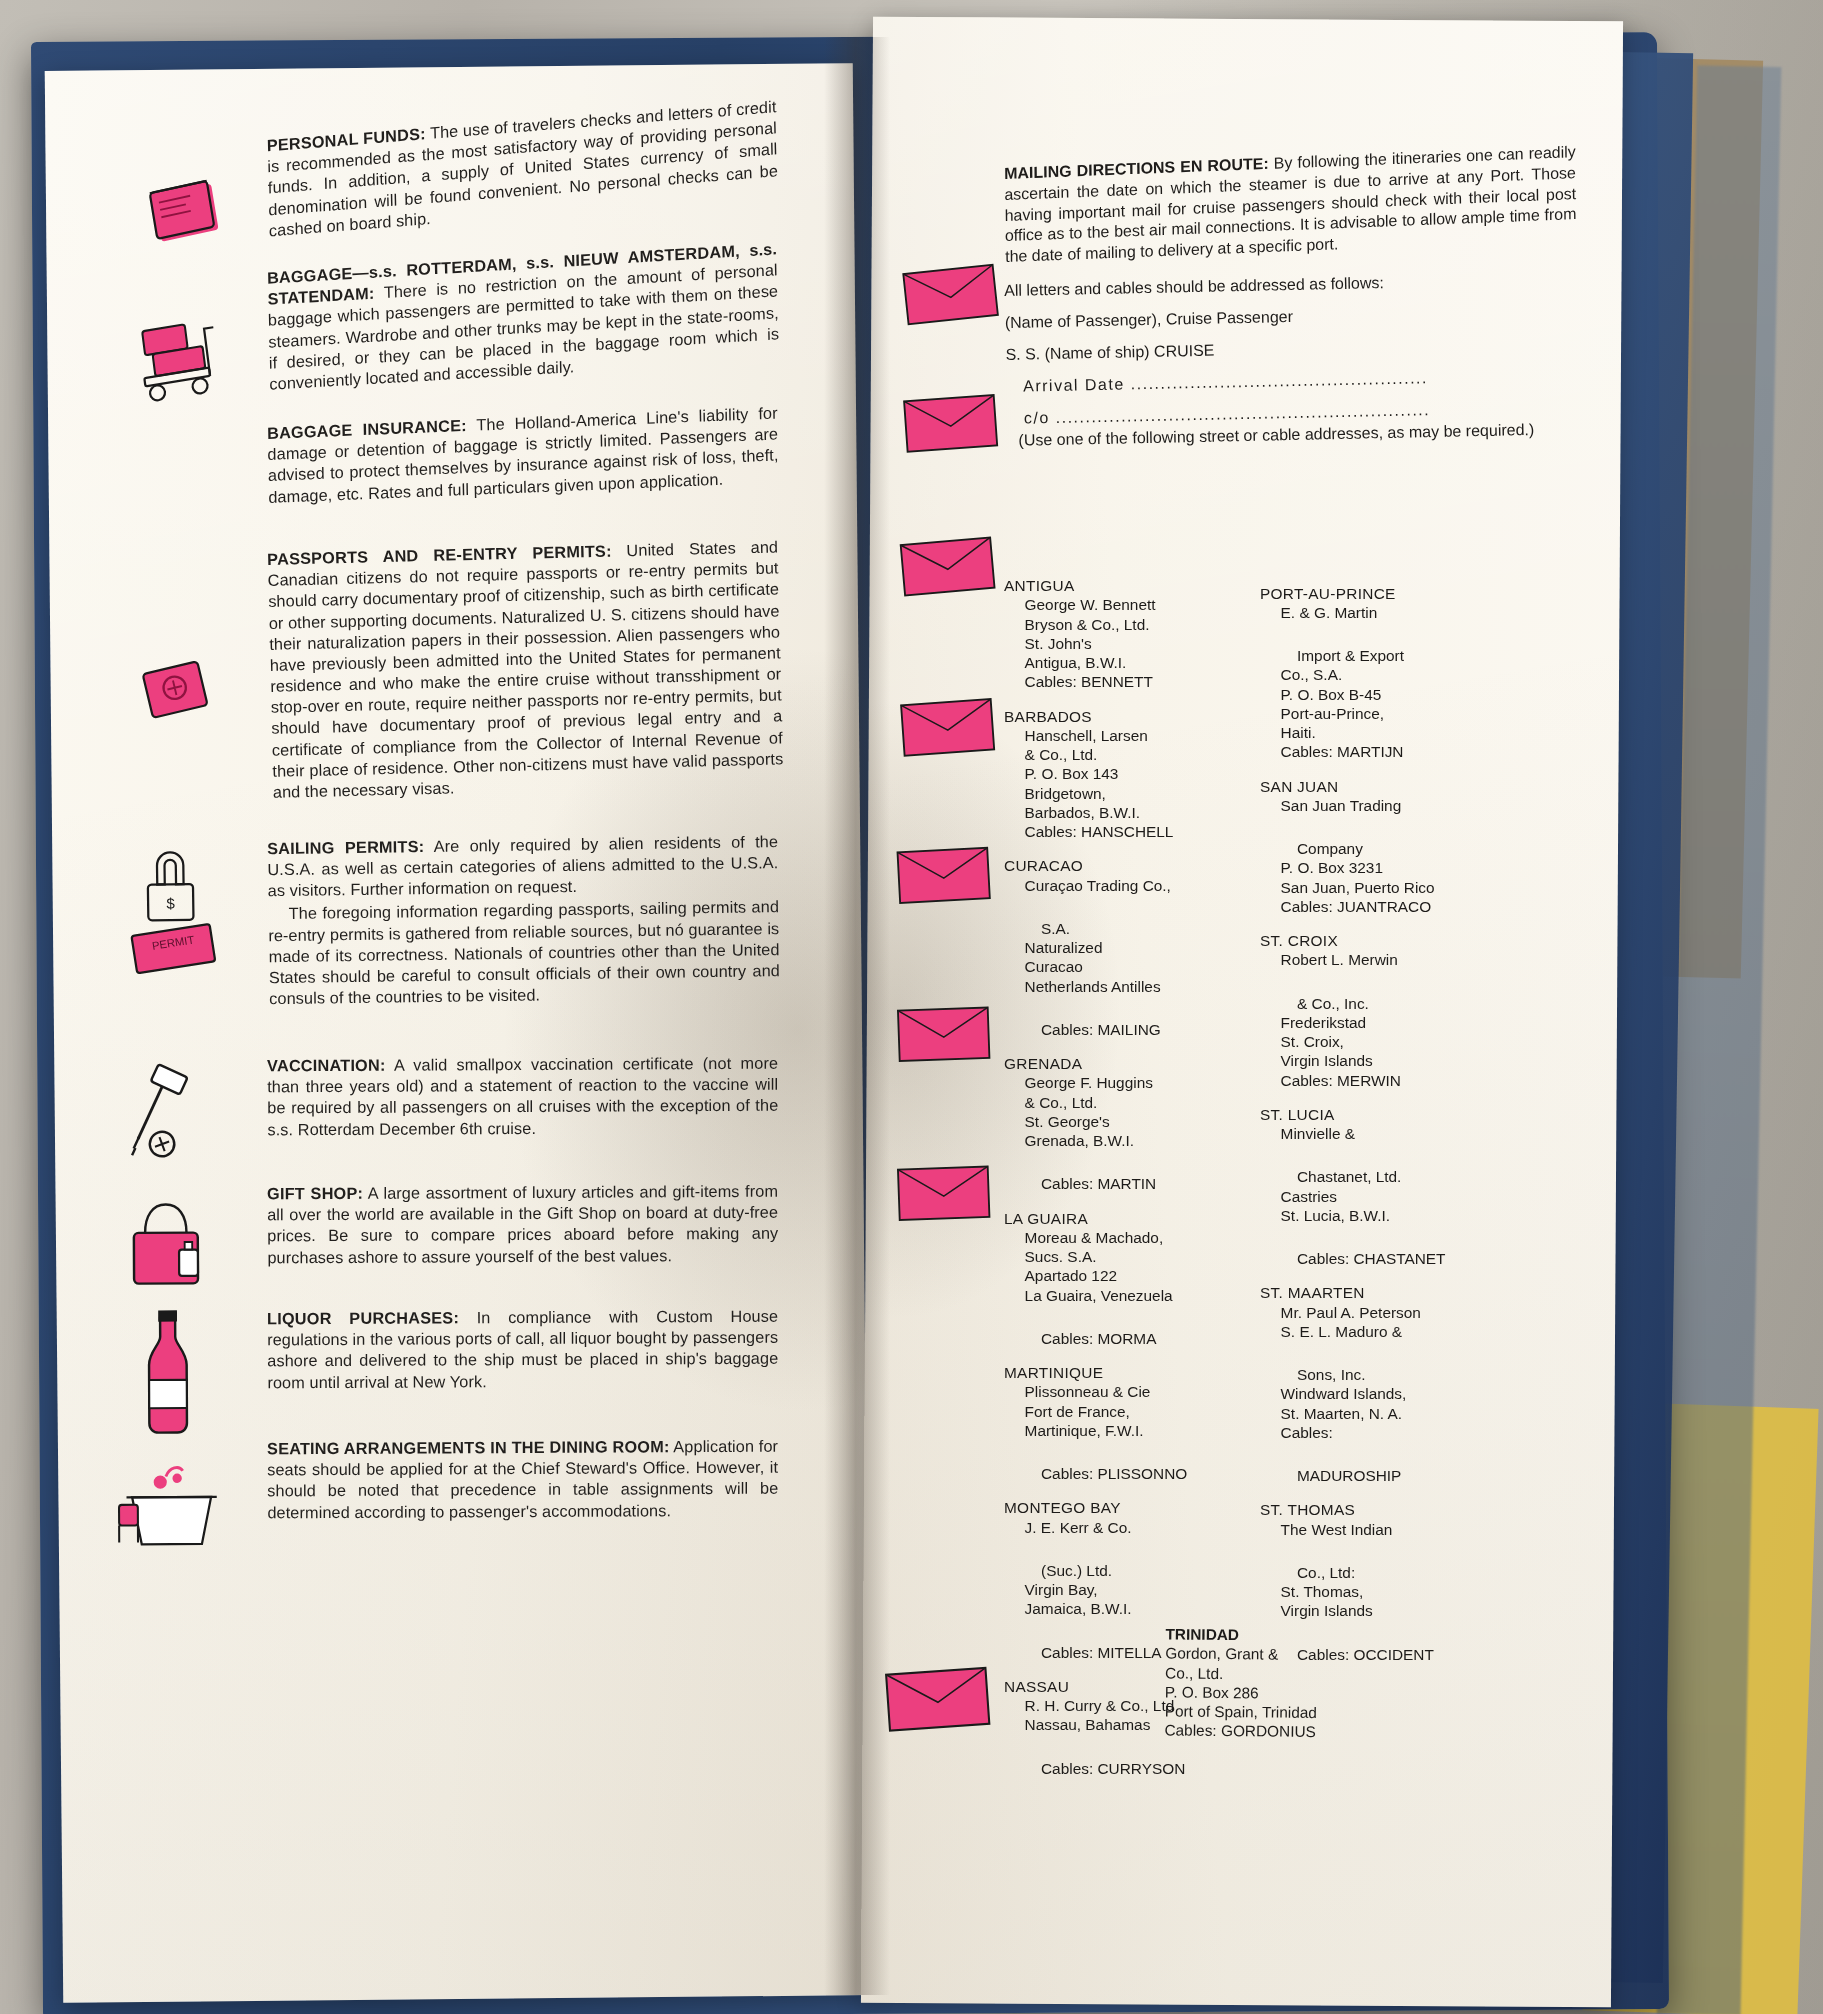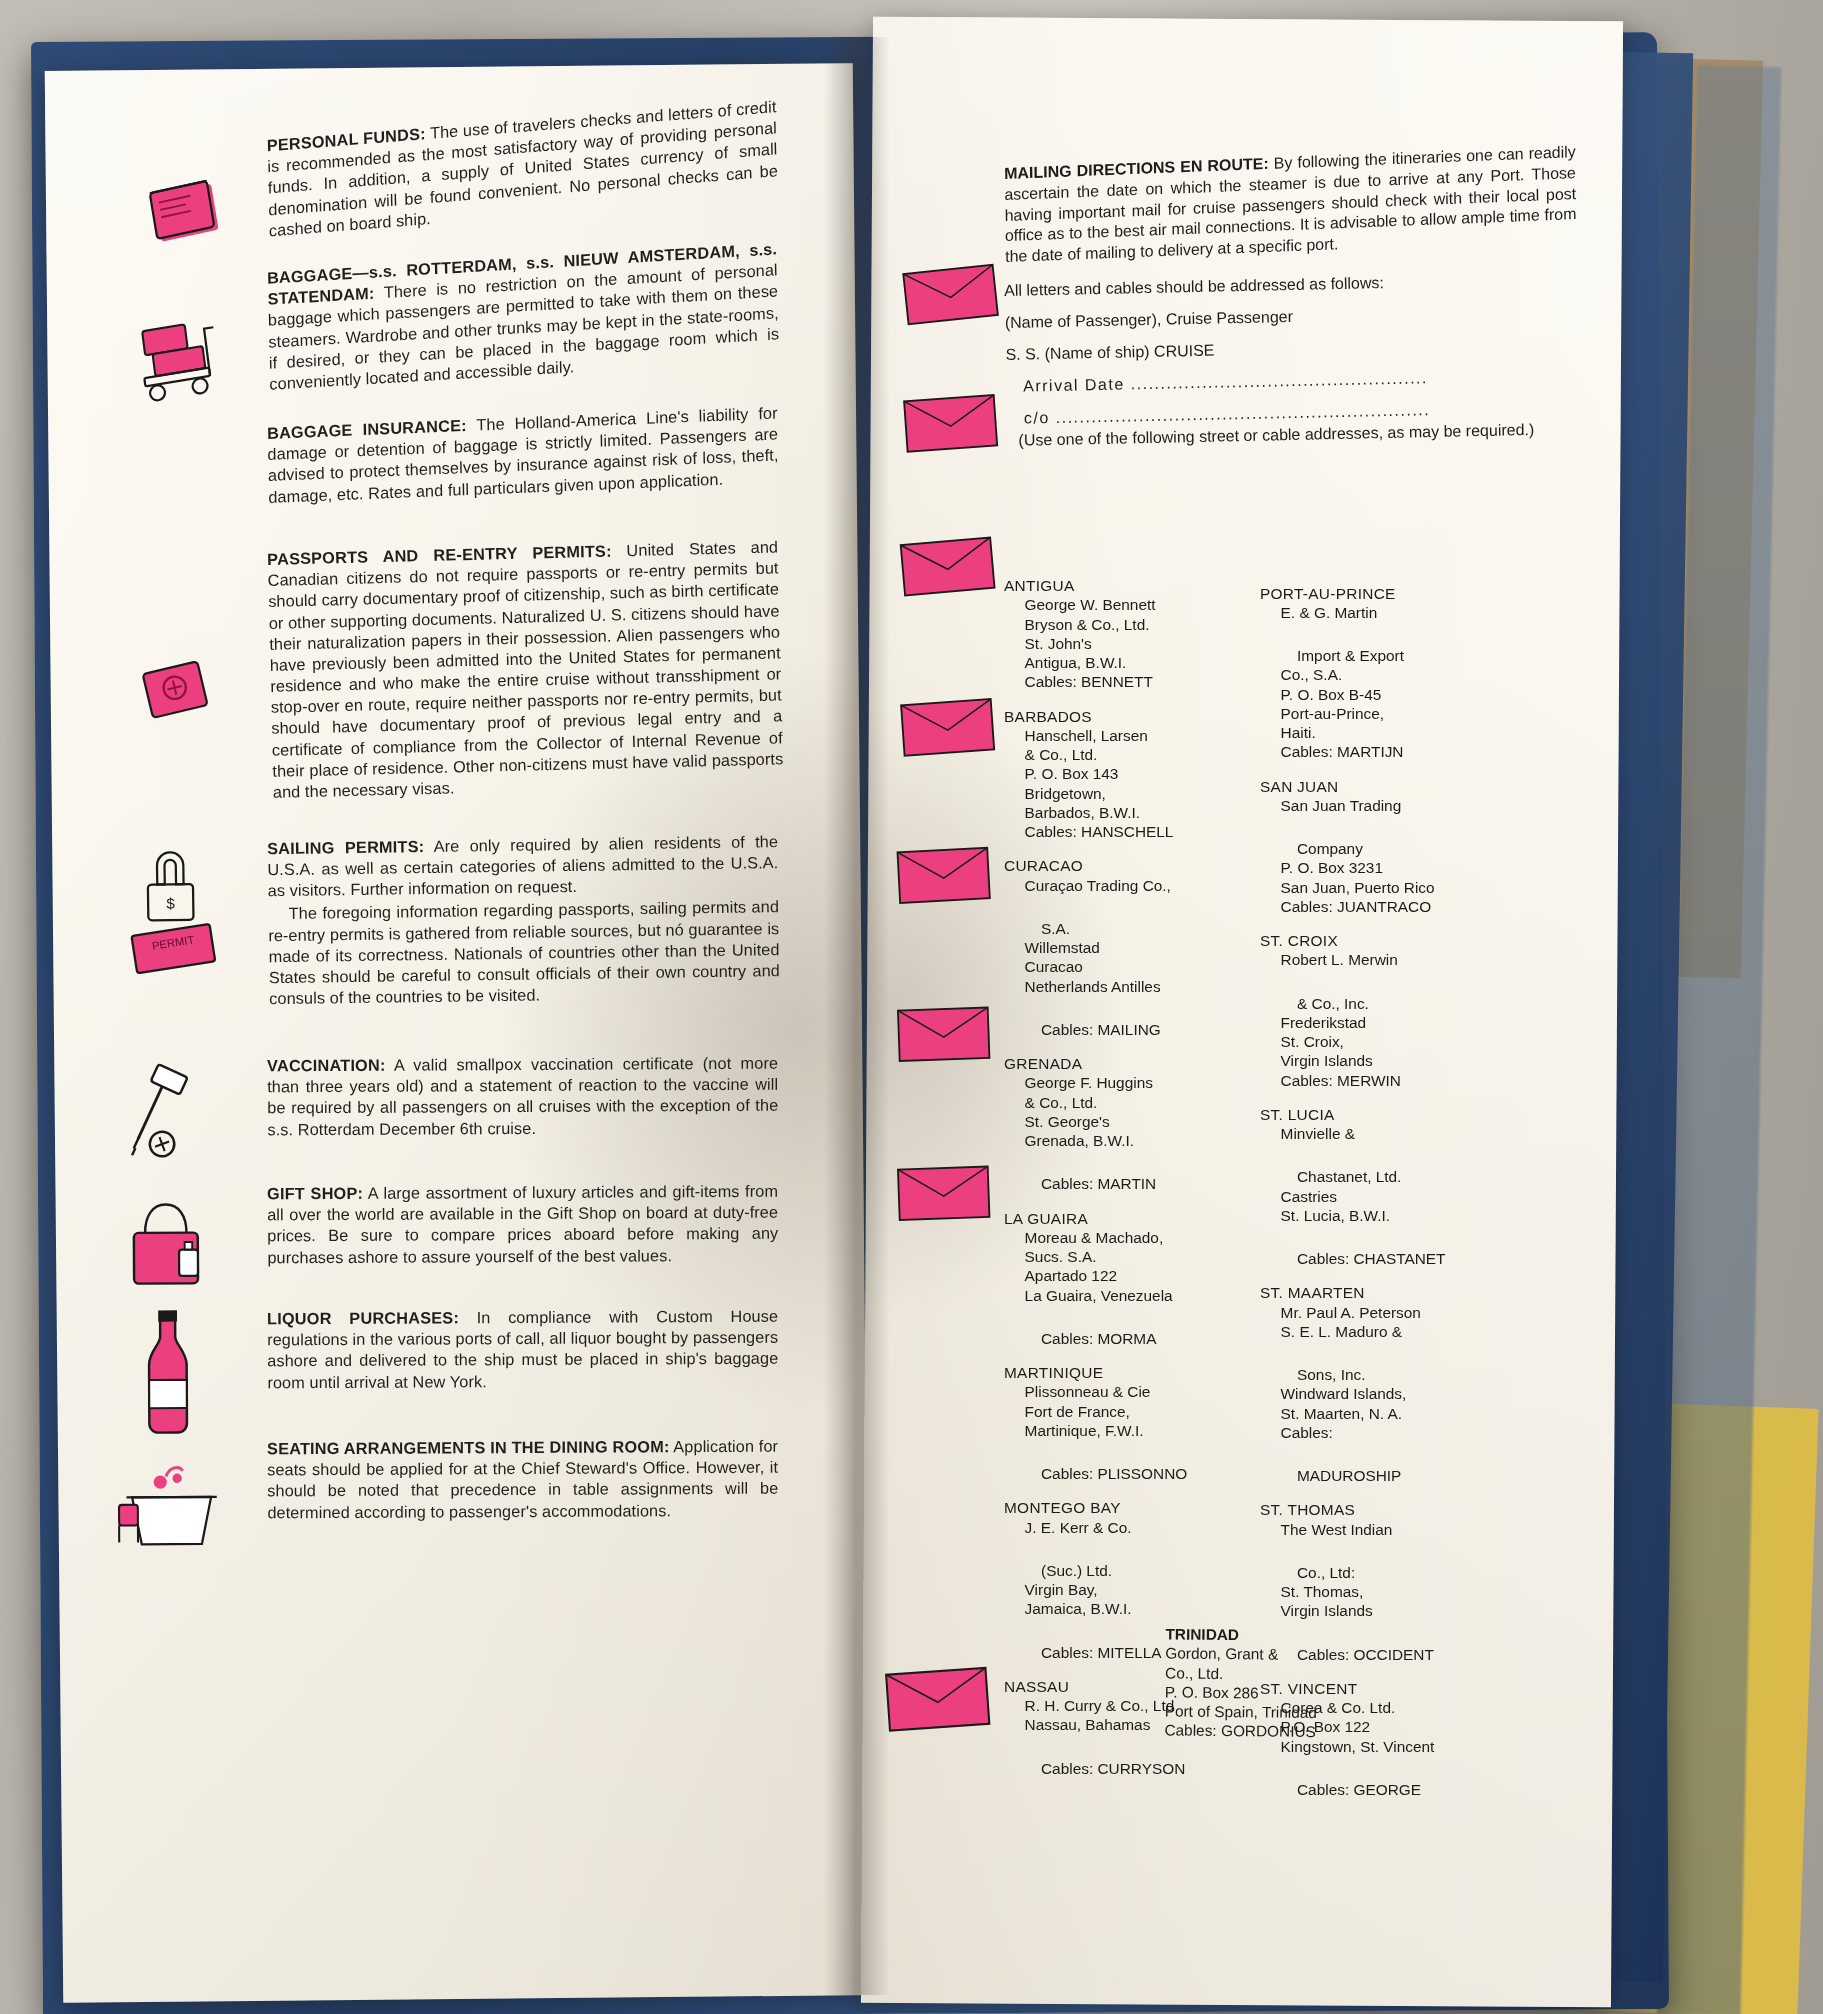--- a/index.html
+++ b/index.html
@@ -466,21 +466,21 @@
           <div class="line">P. O. Box 143</div>
           <div class="line">Bridgetown,</div>
           <div class="line">Barbados, B.W.I.</div>
           <div class="line">Cables: HANSCHELL</div>
         </div>
 
         <div class="entry">
           <div class="city">CURACAO</div>
           <div class="line">Curaçao Trading Co.,</div>
           <div class="line ind">S.A.</div>
-          <div class="line">Willemstad</div>
+          <div class="line">Naturalized</div>
           <div class="line">Curacao</div>
           <div class="line">Netherlands Antilles</div>
           <div class="line ind">Cables: MAILING</div>
         </div>
 
         <div class="entry">
           <div class="city">GRENADA</div>
           <div class="line">George F. Huggins</div>
           <div class="line">&amp; Co., Ltd.</div>
           <div class="line">St. George's</div>
@@ -577,27 +577,20 @@
 
         <div class="entry">
           <div class="city">ST. THOMAS</div>
           <div class="line">The West Indian</div>
           <div class="line ind">Co., Ltd:</div>
           <div class="line">St. Thomas,</div>
           <div class="line">Virgin Islands</div>
           <div class="line ind">Cables: OCCIDENT</div>
         </div>
 
-        <div class="entry">
-          <div class="city">ST. VINCENT</div>
-          <div class="line">Corea &amp; Co. Ltd.</div>
-          <div class="line">P.O. Box 122</div>
-          <div class="line">Kingstown, St. Vincent</div>
-          <div class="line ind">Cables: GEORGE</div>
-        </div>
 
       </div>
     </div>
 
     <div class="env" style="left:-37px; top:1504px; transform:rotate(-4deg); width:112px; height:66px;">
       <svg viewBox="0 0 108 62">
           <rect x="2" y="2" width="96" height="54" fill="#ec3f7f" stroke="#1a1a1a" stroke-width="2"></rect>
           <path d="M2 2l48 30L98 2" fill="none" stroke="#1a1a1a" stroke-width="1.6"></path>
         </svg>
     </div>

